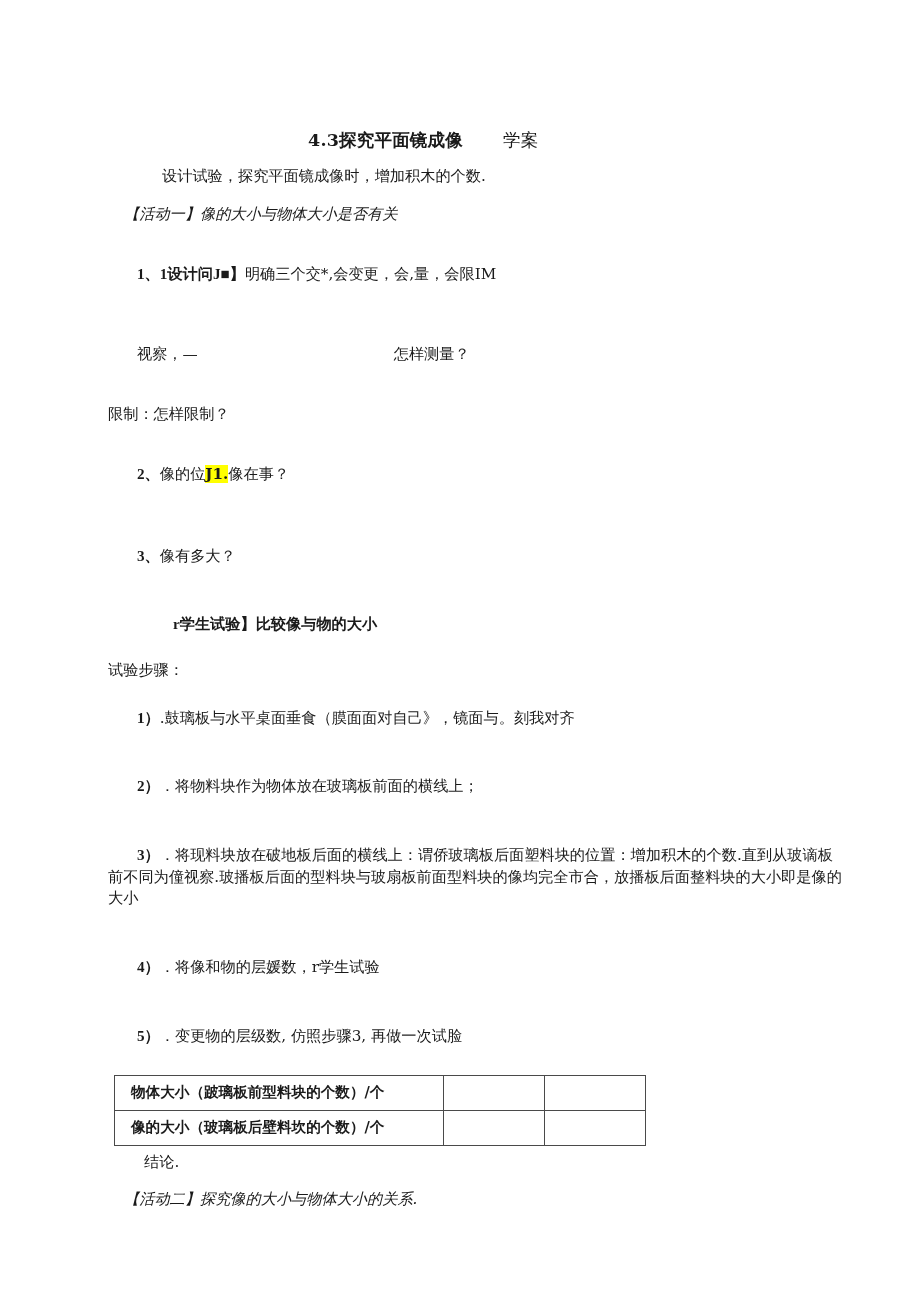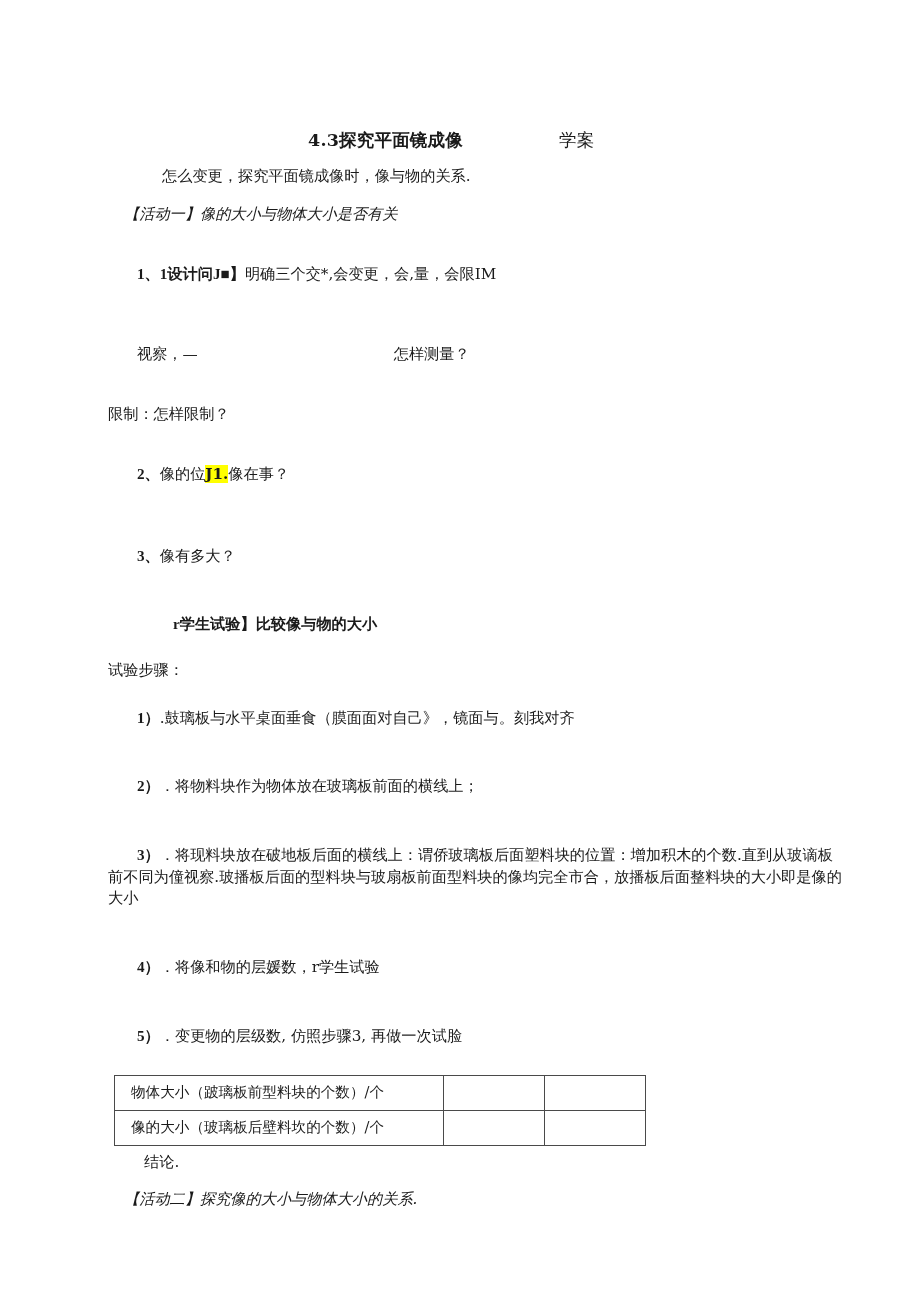--- a/index.html
+++ b/index.html
@@ -34,21 +34,21 @@
     display: flex;
     align-items: baseline;
     padding-left: 200px;
     margin-bottom: 14px;
     font-weight: bold;
     font-size: 17.5px;
     letter-spacing: 0.2px;
   }
   .title-main { white-space: nowrap; }
   .title-sub {
-    margin-left: 96px;
+    margin-left: 40px;
     font-weight: normal;
     font-size: 17.5px;
   }
 
   
   .ln {
     font-size: 15.2px;
     line-height: 1.42;
     margin: 0 0 10px 0;
     white-space: pre-wrap;
@@ -68,20 +68,21 @@
   table.data-table {
     border-collapse: collapse;
     margin: 6px 0 6px 6px;
     table-layout: fixed;
   }
   table.data-table td {
     border: 1px solid #4a4a4a;
     height: 34px;
     font-size: 14.6px;
     padding: 0;
+    font-weight: bold;
   }
   table.data-table td.label {
     padding-left: 16px;
     white-space: nowrap;
   }
   
   table.t1 { width: 515px; }
   table.t1 td.label { width: 312px; }
   table.t1 td.blank { width: 100px; }
 </style>
@@ -89,21 +90,21 @@
 <body>
 
 <div class="page">
   <div class="doc">
 
     <div class="title-row">
       <span class="title-main">4.3探究平面镜成像</span>
       <span class="title-sub">学案</span>
     </div>
 
-    <p class="ln gap indent2">怎么变更，探究平面镜成像时，像与物的关系.</p>
+    <p class="ln gap indent2">设计试验，探究平面镜成像时，增加积木的个数.</p>
 
     <p class="ln gap indent1">【活动一】像的大小与物体大小是否有关</p>
 
     <p class="ln gap">
       <span class="b">1、1</span><span class="b">设计问J■】</span><span>明确三个交*,会变更，会,量，会限IM</span>
     </p>
 
 
     <p class="ln gap">
       <span>视察，—</span><span class="spacer-wide"></span><span>怎样测量？</span>

